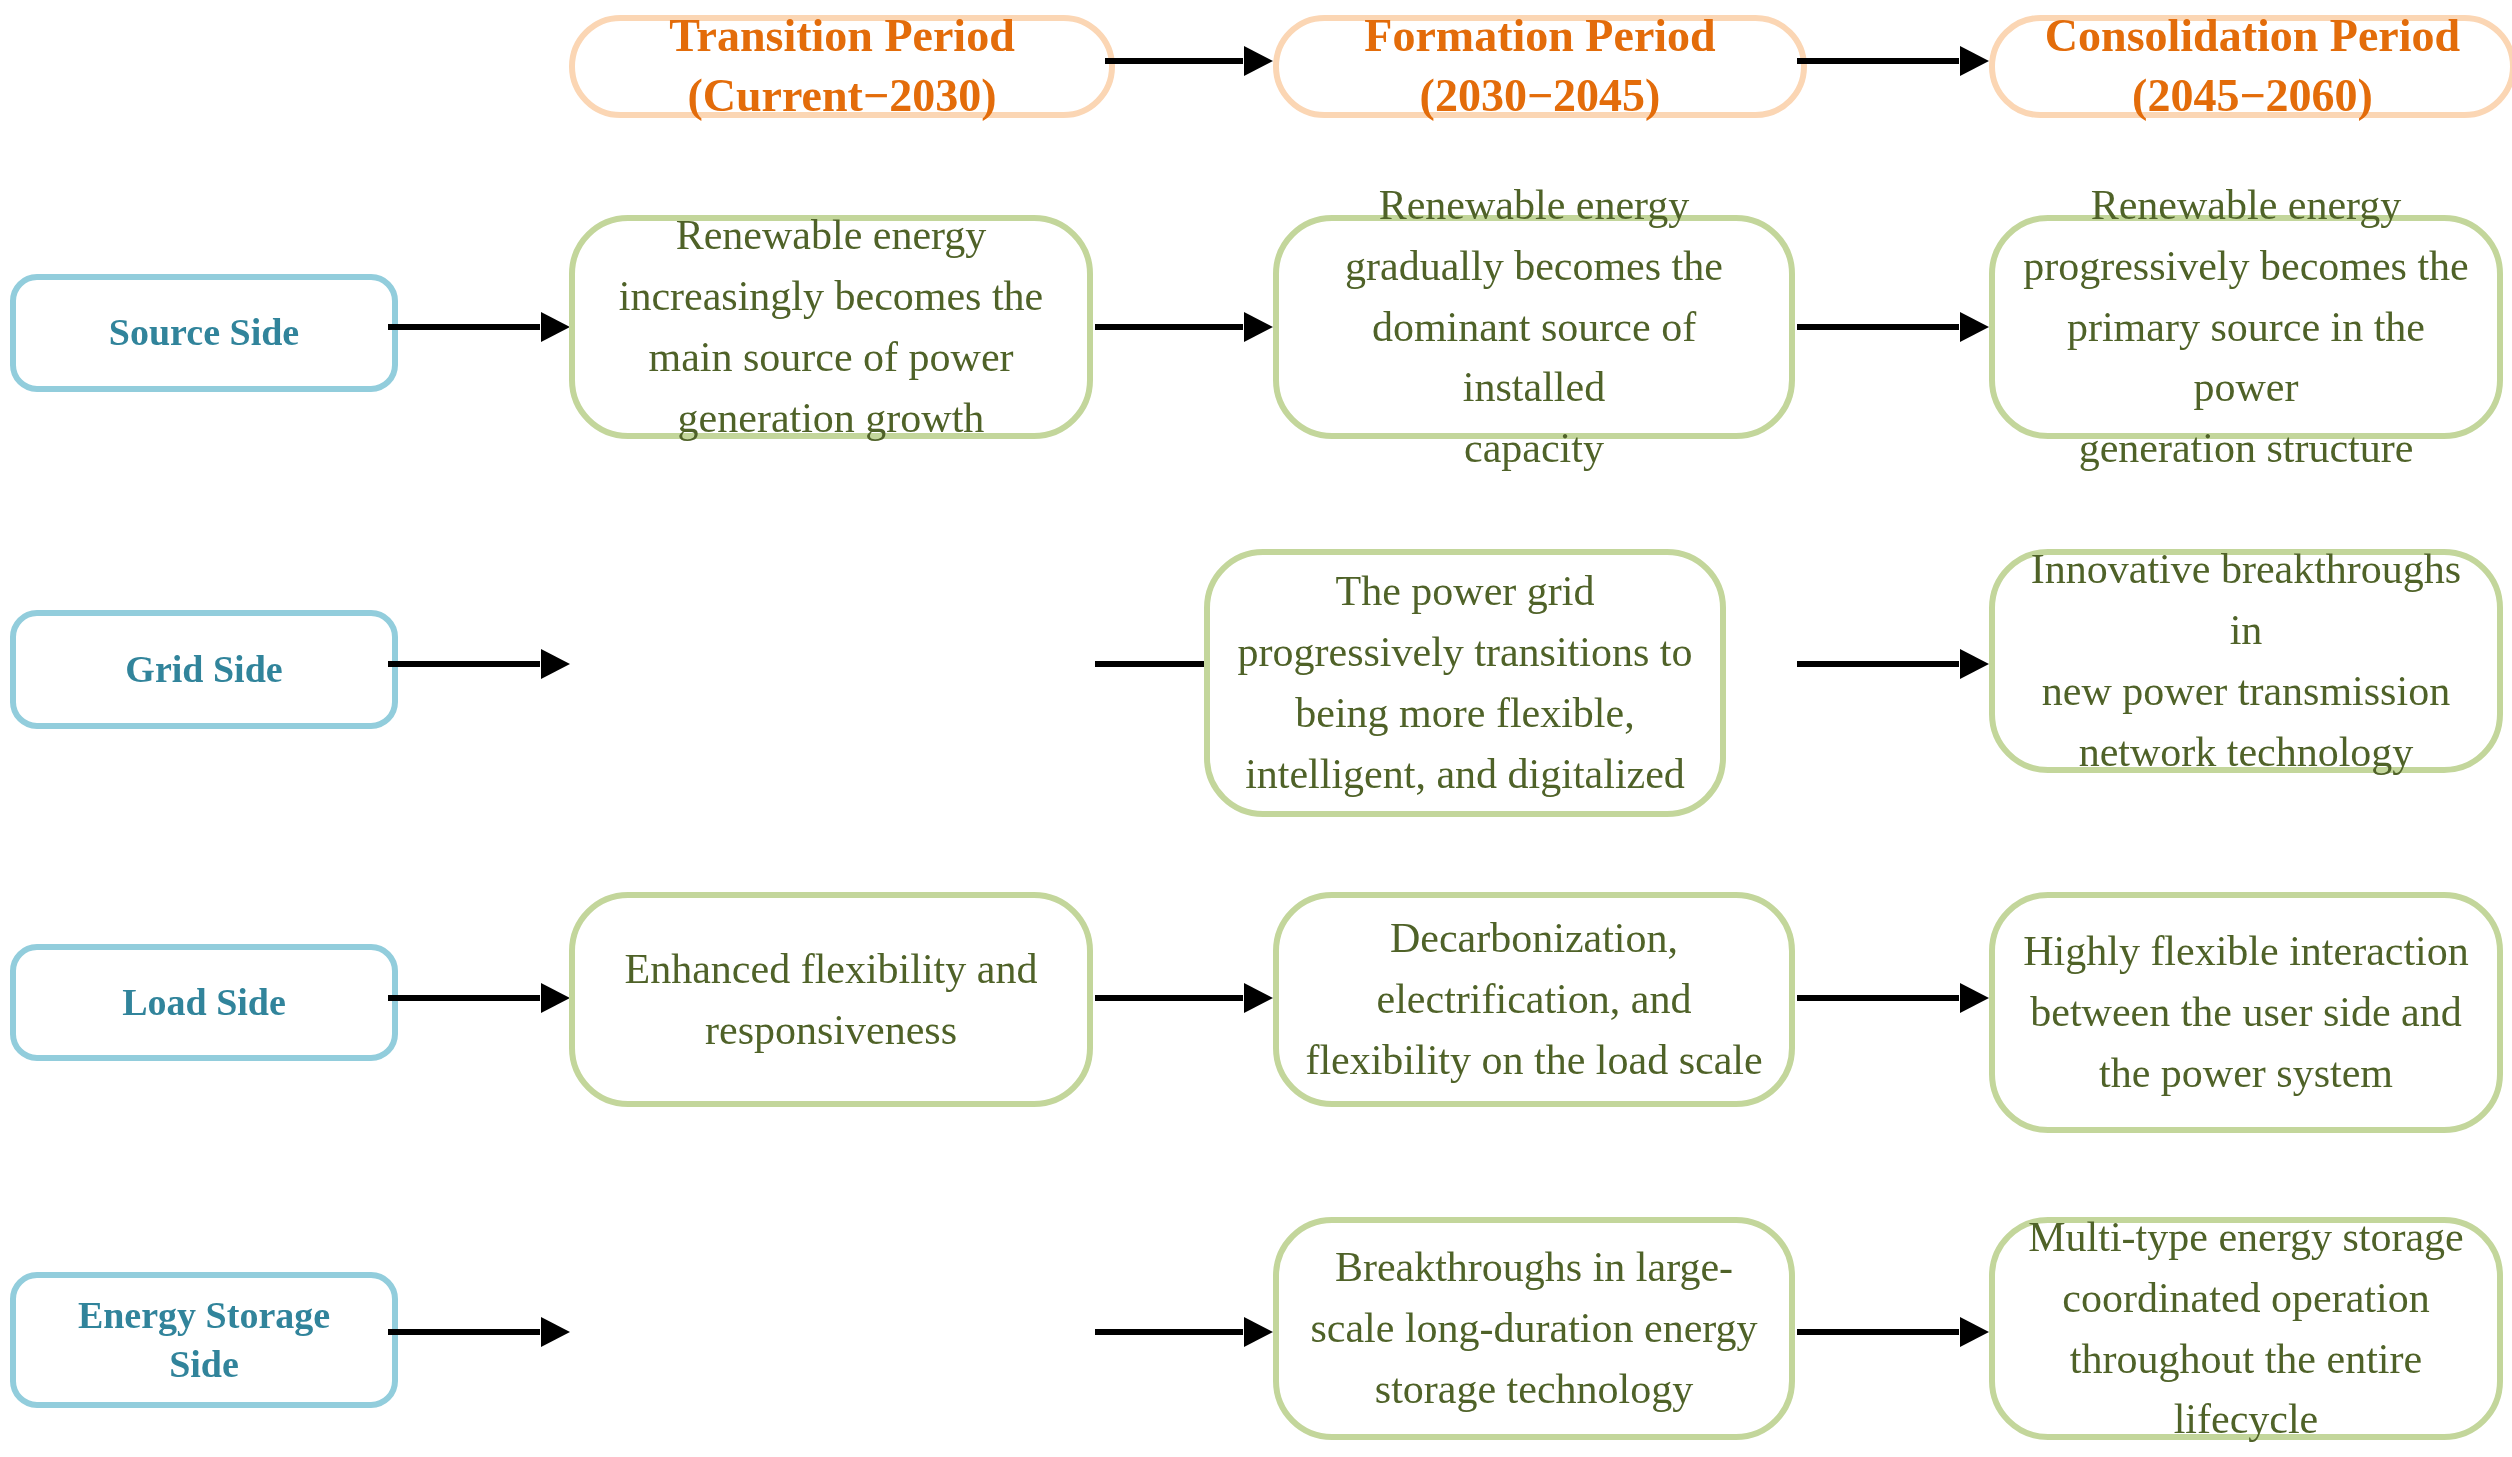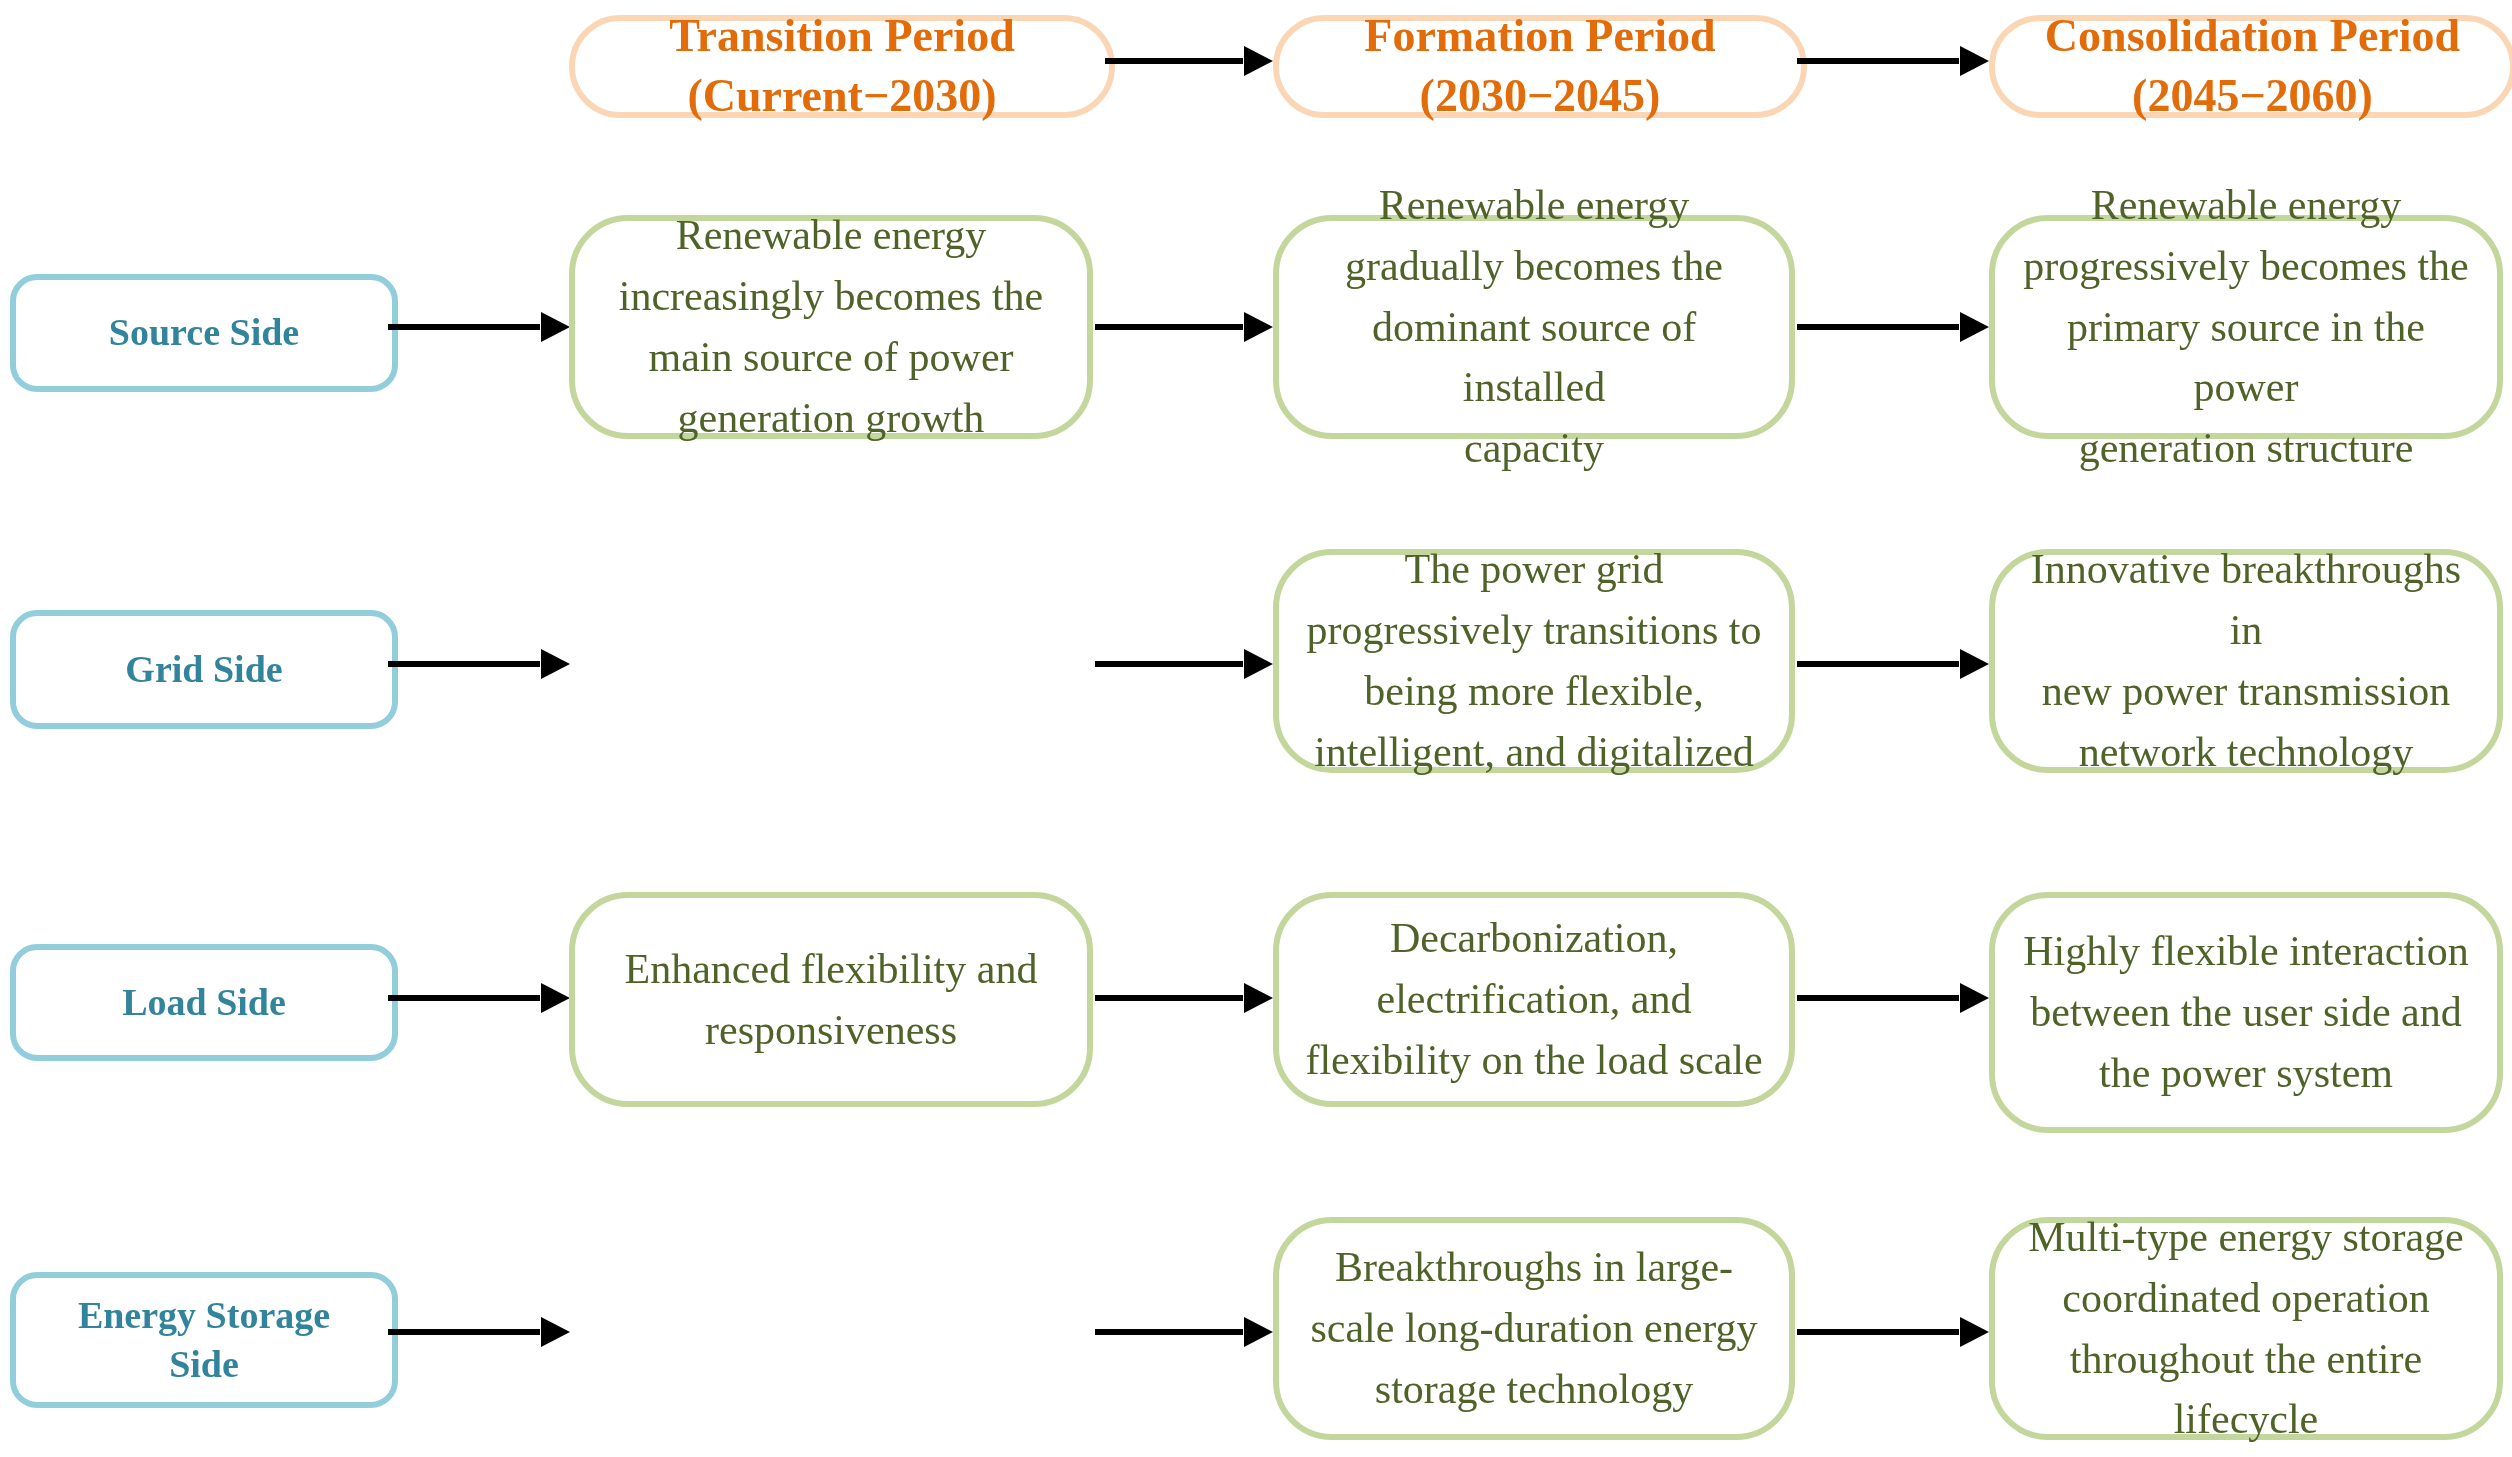--- a/index.html
+++ b/index.html
@@ -100,21 +100,21 @@
 capacity</div>
   <div class="arrow" style="left:1797px;top:324px;width:162px"></div>
   <div class="cell" style="left:1989px;top:215px;width:514px;height:224px">Renewable energy
 progressively becomes the
 primary source in the power
 generation structure</div>
 
   <div class="rowlabel" style="left:10px;top:610px;width:376px;height:107px">Grid Side</div>
   <div class="arrow" style="left:388px;top:661px;width:152px"></div>
   <div class="arrow" style="left:1095px;top:661px;width:148px"></div>
-  <div class="cell" style="left:1273px;top:549px;width:522px;height:224px">The power grid
+  <div class="cell" style="left:1204px;top:549px;width:522px;height:268px">The power grid
 progressively transitions to
 being more flexible,
 intelligent, and digitalized</div>
   <div class="arrow" style="left:1797px;top:661px;width:162px"></div>
   <div class="cell" style="left:1989px;top:549px;width:514px;height:224px">Innovative breakthroughs in
 new power transmission
 network technology</div>
 
   <div class="rowlabel" style="left:10px;top:944px;width:376px;height:105px">Load Side</div>
   <div class="arrow" style="left:388px;top:995px;width:152px"></div>

